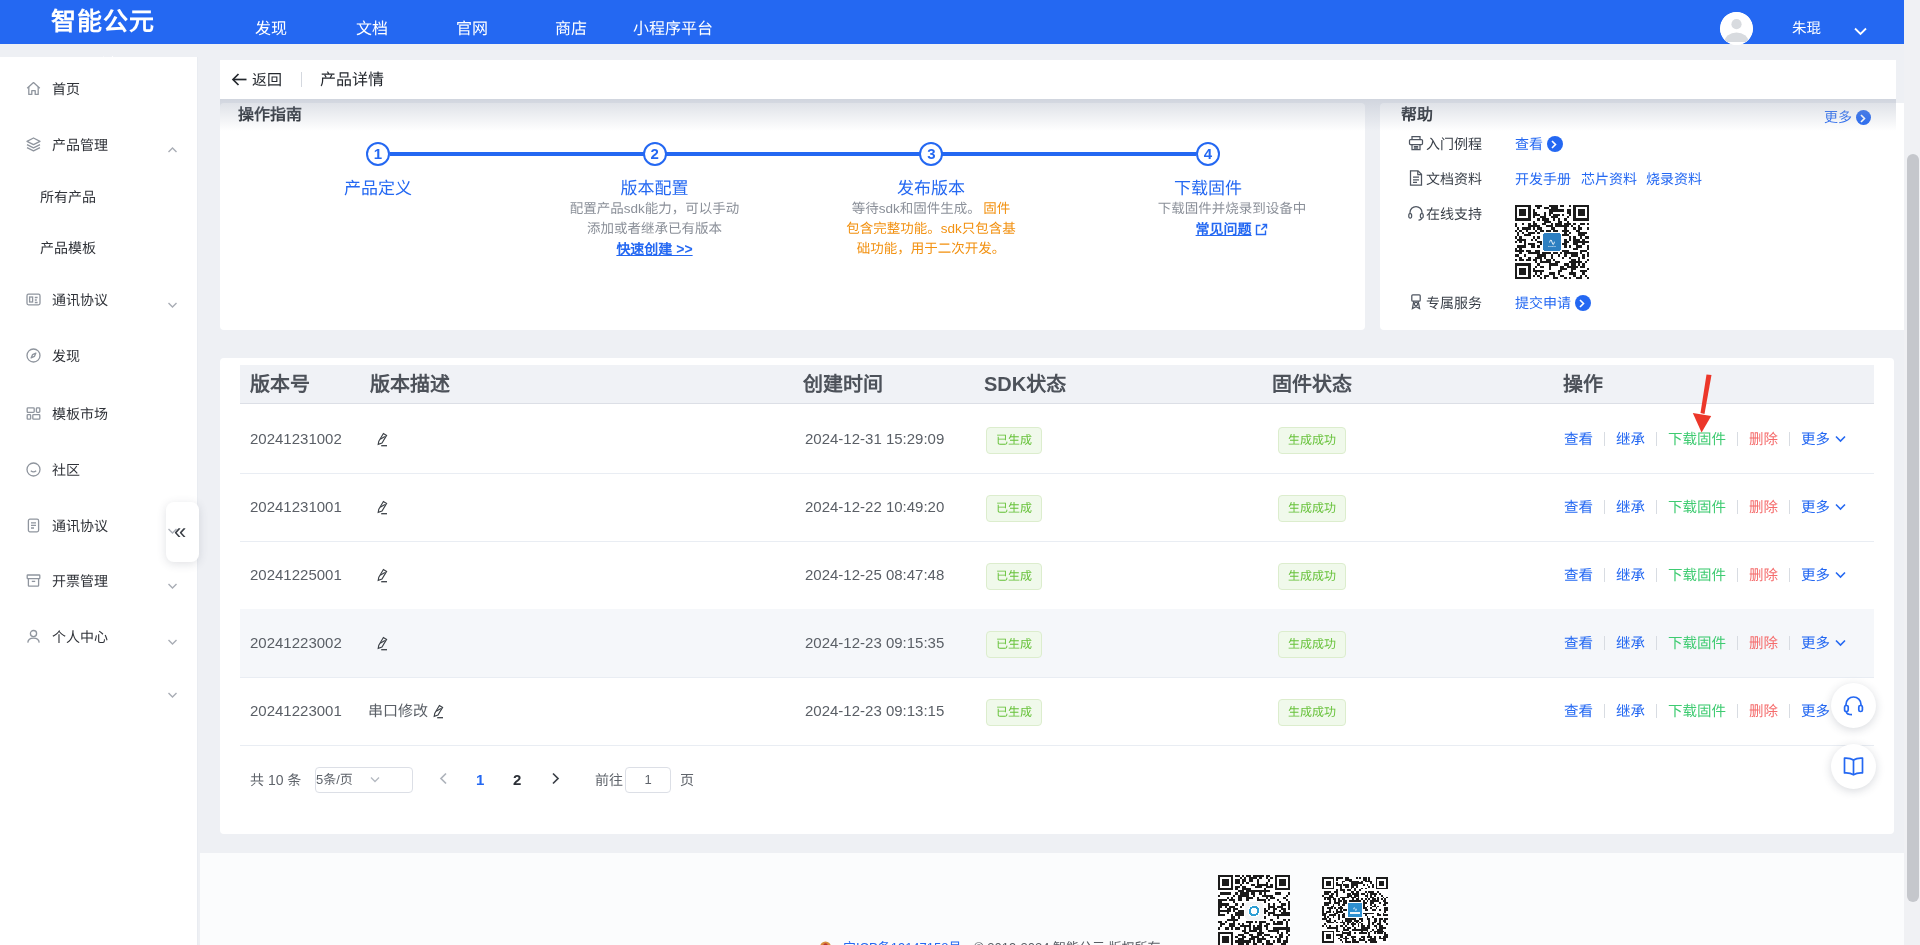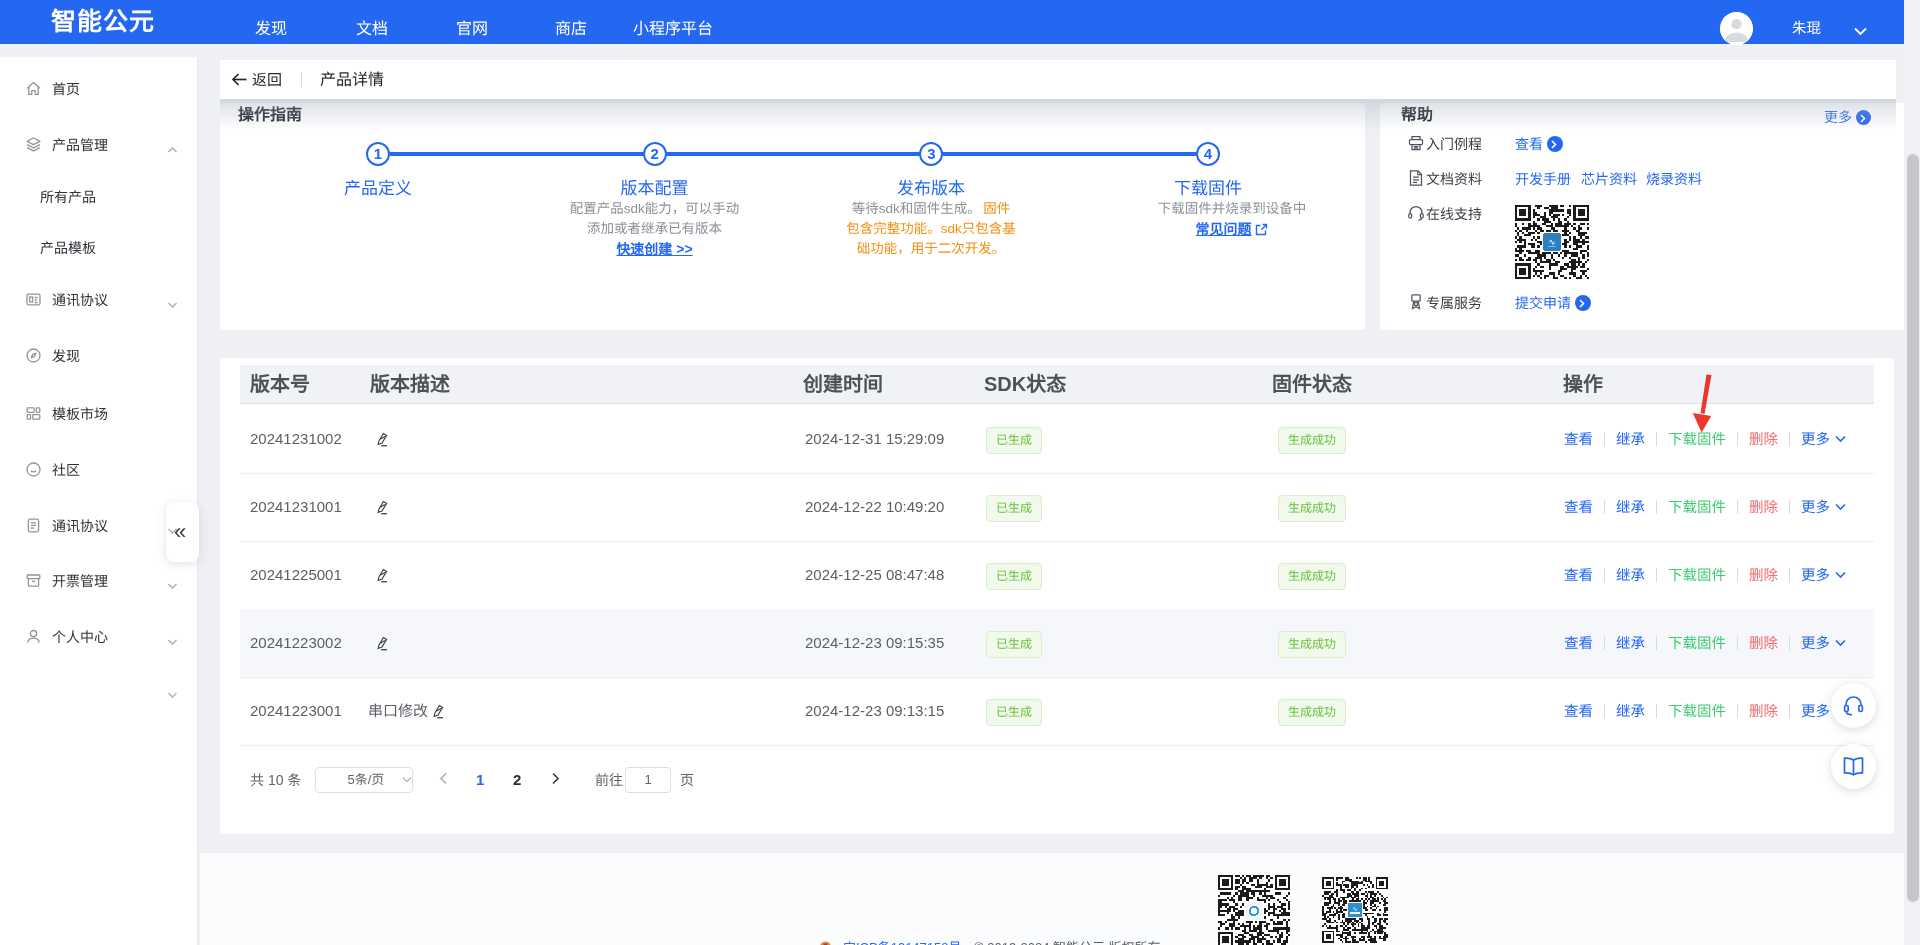--- a/index.html
+++ b/index.html
@@ -60,21 +60,21 @@
 .tr{position:absolute;left:20px;width:1634px;height:68px}
 .td{position:absolute;top:0;height:68px;line-height:68px;font-size:15px;color:#5a5f66;white-space:nowrap}
 .tag{position:absolute;top:22px;height:27px;line-height:25px;padding:0 9px;font-size:12px;border-radius:4px;border:1px solid}
 .tagg{color:#67c23a;background:#f0f9eb;border-color:#dcedcd}
 .ops{position:absolute;left:1324px;top:0;height:68px;line-height:68px;font-size:14.5px;white-space:nowrap}
 .ops .sep{display:inline-block;width:1px;height:14px;background:#d8dce2;vertical-align:-2px;margin:0 11px}
 .lb{color:#2468f2}.lg{color:#3ecb71}.lr{color:#f56c6c}
 
 .pager{position:absolute;left:0;top:392px;width:1676px;height:60px;font-size:14px;color:#5f646b}
 .pgitem{position:absolute;top:0;height:60px;line-height:60px}
-.selbox{position:absolute;left:95px;top:17px;width:98px;height:26px;border:1px solid #dcdfe6;border-radius:4px;background:#fff;text-align:right;line-height:24px;font-size:13px;color:#5f646b}
+.selbox{position:absolute;left:95px;top:17px;width:98px;height:26px;border:1px solid #dcdfe6;border-radius:4px;background:#fff;text-align:left;line-height:24px;font-size:13px;color:#5f646b}
 .inbox{position:absolute;left:405px;top:17px;width:46px;height:26px;border:1px solid #dcdfe6;border-radius:4px;background:#fff;text-align:center;line-height:24px;font-size:13px;color:#5f646b}
 
 .footer{position:absolute;left:200px;top:853px;width:1704px;height:92px;background:#fbfcfd}
 .fqr{position:absolute}
 .ftext{position:absolute;top:85px;height:20px;line-height:20px;font-size:13px;white-space:nowrap}
 
 .fbtn{position:absolute;left:1831px;width:45px;height:45px;border-radius:50%;background:#fff;box-shadow:0 2px 10px rgba(40,50,70,.18);z-index:40}
 .fbtn svg{position:absolute;left:11px;top:11px}
 
 .sbtrack{position:absolute;left:1904px;top:0;width:16px;height:945px;background:#f0f1f4;z-index:50}

